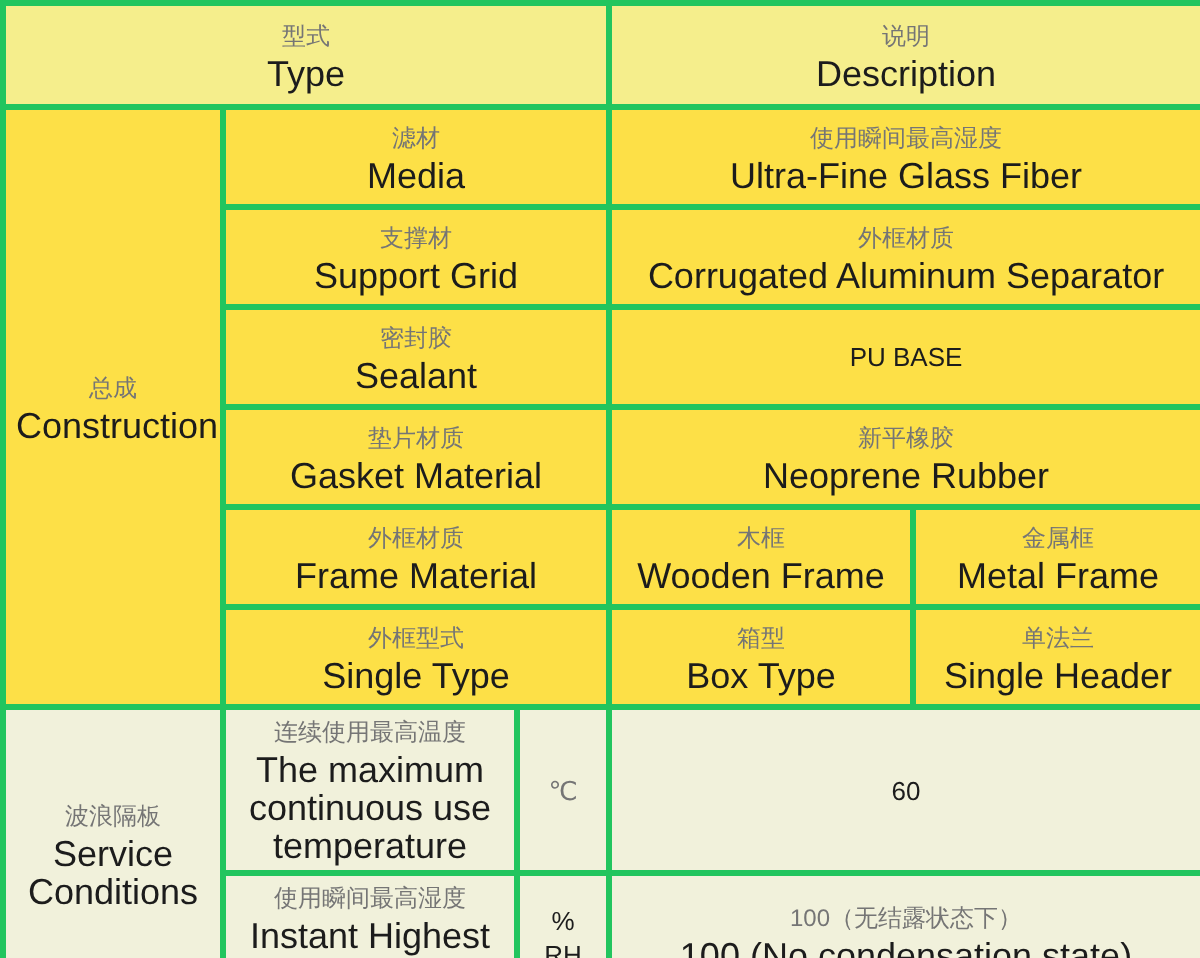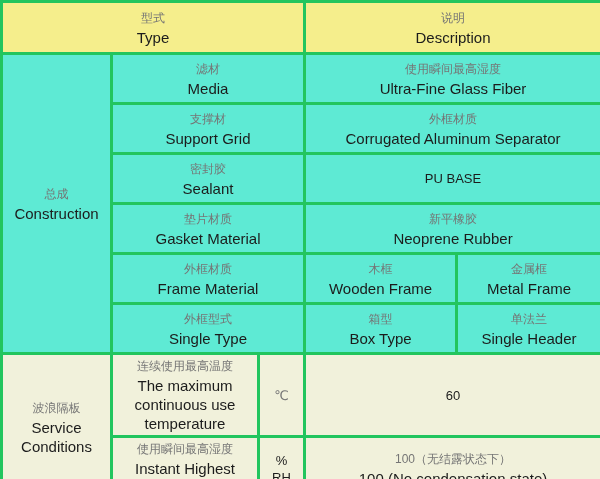--- a/index.html
+++ b/index.html
@@ -23,32 +23,32 @@
   table.spec td {
     border: 3px solid #22c55e;
     text-align: center;
     vertical-align: middle;
     padding: 2px 5px;
     overflow: hidden;
   }
   tr.header-row td { border-bottom: 2px solid #1b1b1b; }
   tr.section-top td { border-top: 3px solid #141414; }
   .bg-yellow { background: #F5EE8C; }
-  .bg-white  { background: #5eead4; }
+  .bg-white  { background: #fde047; }
   .bg-cream  { background: #F1F1DB; }
   .zh {
     display: block;
     color: #757575;
     font-size: 12px;
     line-height: 19px;
   }
   .en {
     display: block;
     color: #1c1c1c;
-    font-size: 15px;
+    font-size: 18px;
     line-height: 19px;
   }
   .single {
     display: block;
     color: #1c1c1c;
     font-size: 13px;
     line-height: 17px;
   }
   .unit-zh {
     display: block;

